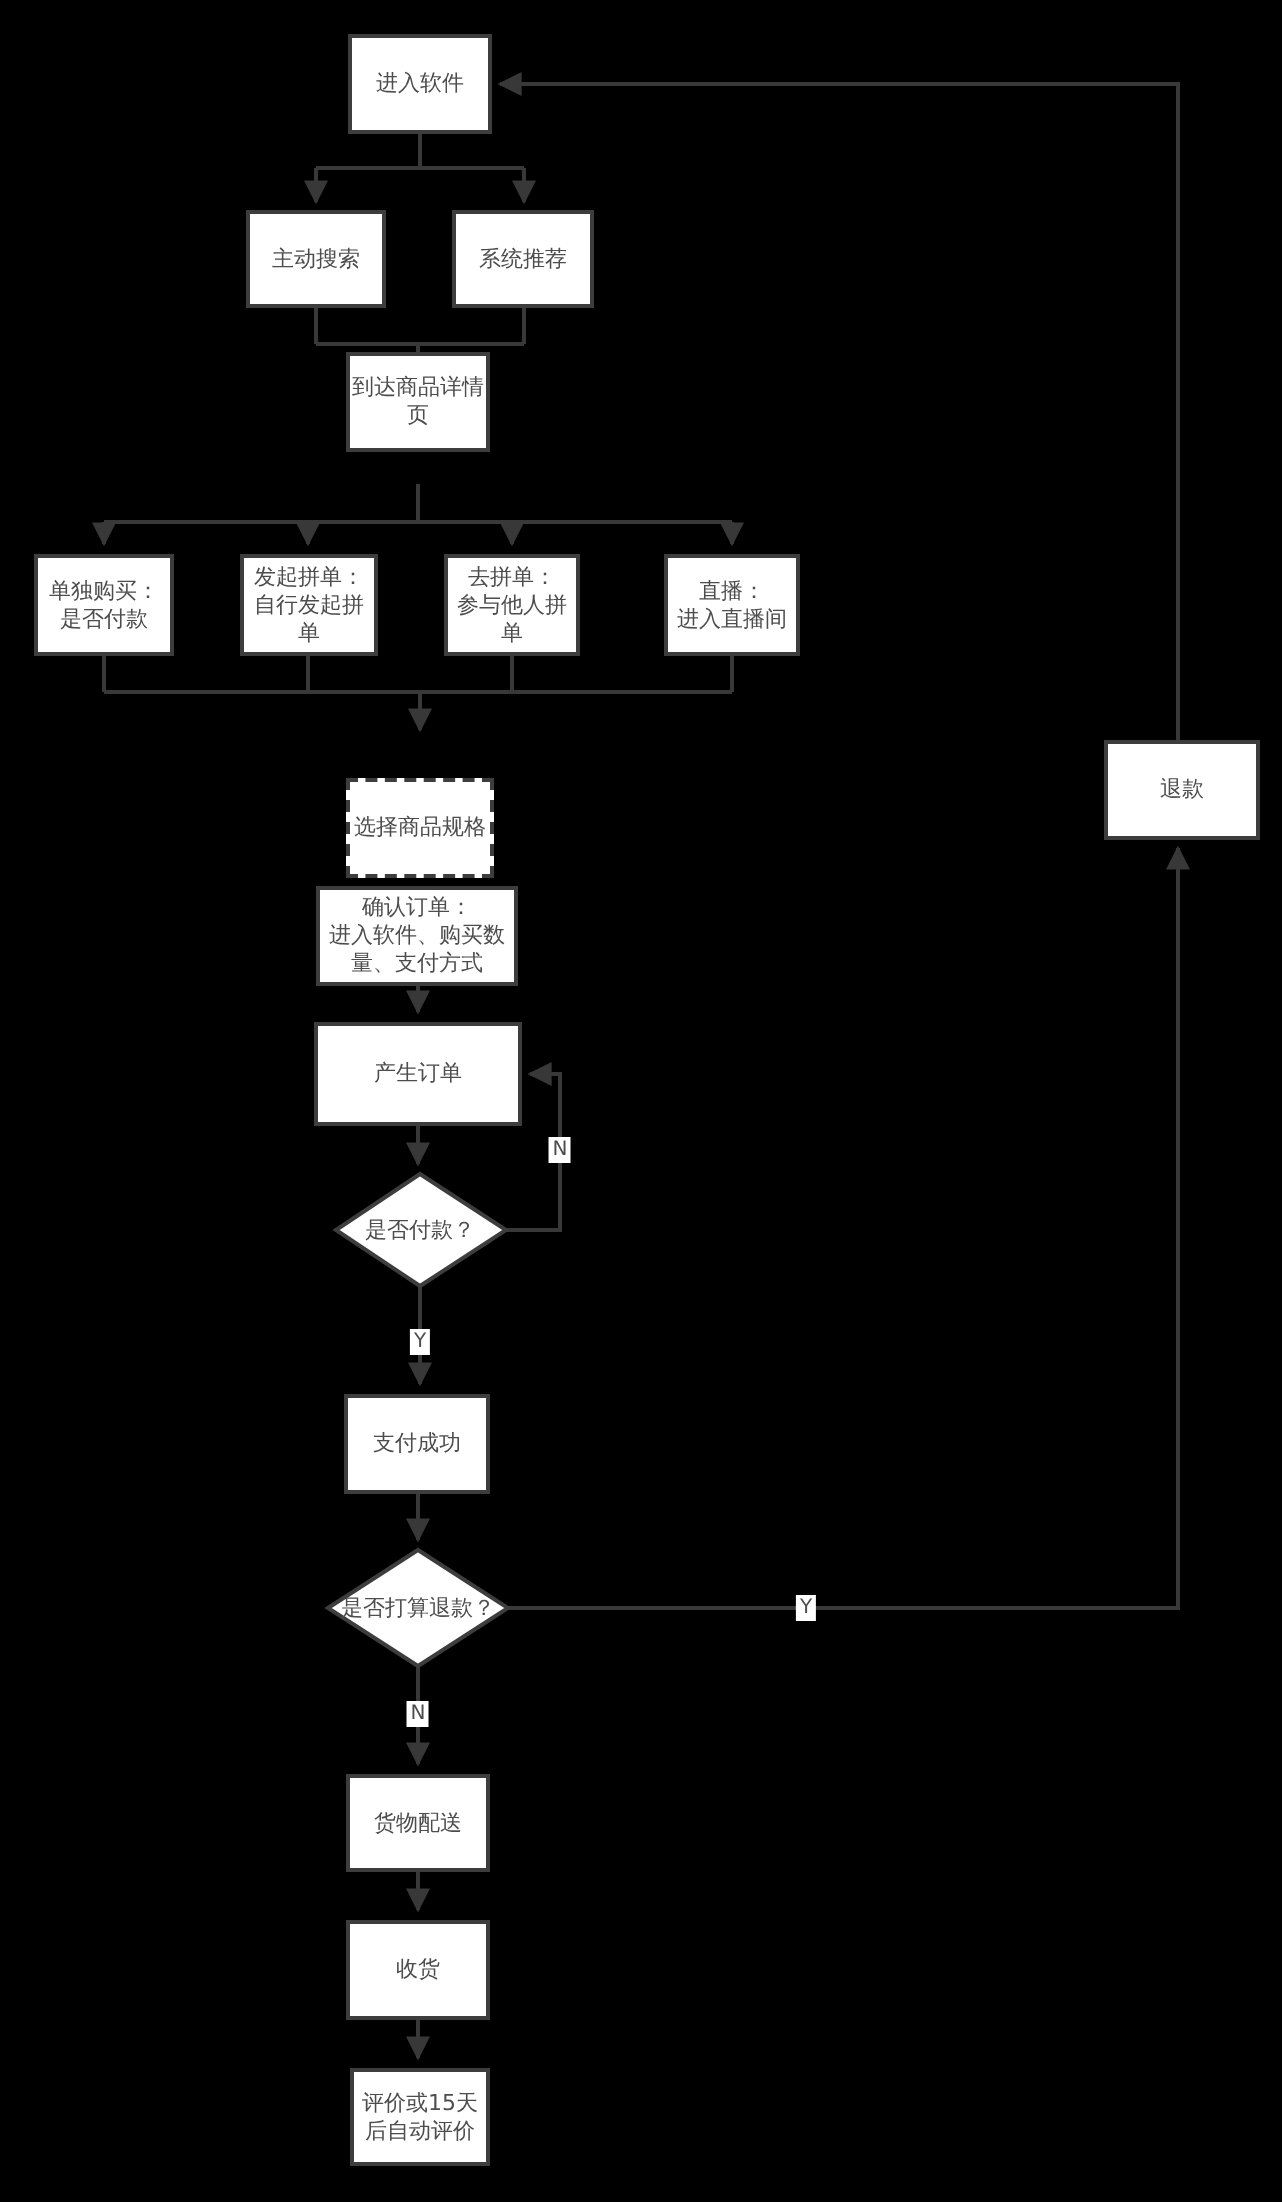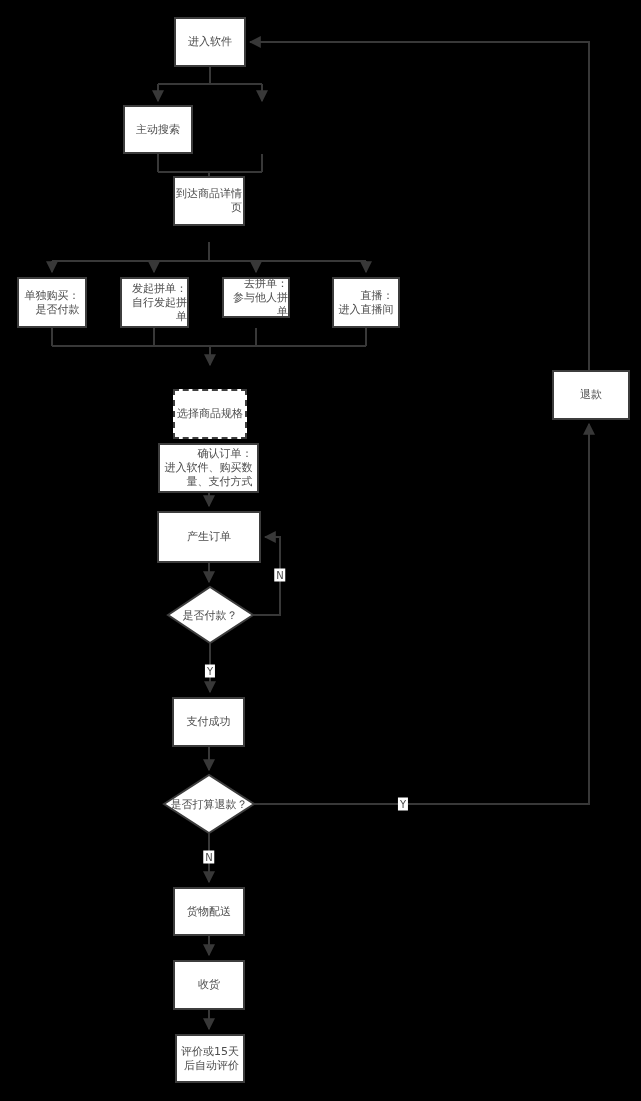--- a/index.html
+++ b/index.html
@@ -25,21 +25,21 @@
   .arrowhead { fill: var(--connector); }
   .diamond { fill: var(--node-fill); stroke: var(--node-border); stroke-width: 2; }
   .node {
     position: absolute;
     box-sizing: border-box;
     background: var(--node-fill);
     border: 2px solid var(--node-border);
     display: flex;
     align-items: center;
     justify-content: center;
-    text-align: right;
+    text-align: center;
     color: var(--text);
     font-size: 11px;
     line-height: 14px;
   }
   .node.dashed { border-style: dashed; margin-top: 19px; }
   .node-label { white-space: pre-line; }
   .dlabel {
     position: absolute;
     transform: translate(-50%, -50%);
     color: var(--text);
@@ -98,37 +98,40 @@
   </svg>
 
   <div class="node" style="left:174px;top:17px;width:72px;height:50px">
     <span class="node-label">进入软件</span>
   </div>
 
   <div class="node" style="left:123px;top:105px;width:70px;height:49px">
     <span class="node-label">主动搜索</span>
   </div>
 
+  <div class="node" style="left:226px;top:105px;width:71px;height:49px">
+    <span class="node-label">系统推荐</span>
+  </div>
 
   <div class="node" style="left:173px;top:176px;width:72px;height:50px">
     <span class="node-label">到达商品详情
 页</span>
   </div>
 
   <div class="node" style="left:17px;top:277px;width:70px;height:51px">
     <span class="node-label">单独购买：
 是否付款</span>
   </div>
 
   <div class="node" style="left:120px;top:277px;width:69px;height:51px">
     <span class="node-label">发起拼单：
 自行发起拼单</span>
   </div>
 
-  <div class="node" style="left:222px;top:277px;width:68px;height:41px">
+  <div class="node" style="left:222px;top:277px;width:68px;height:51px">
     <span class="node-label">去拼单：
 参与他人拼单</span>
   </div>
 
   <div class="node" style="left:332px;top:277px;width:68px;height:51px">
     <span class="node-label">直播：
 进入直播间</span>
   </div>
 
   <div class="node dashed" style="left:173px;top:370px;width:74px;height:50px">

